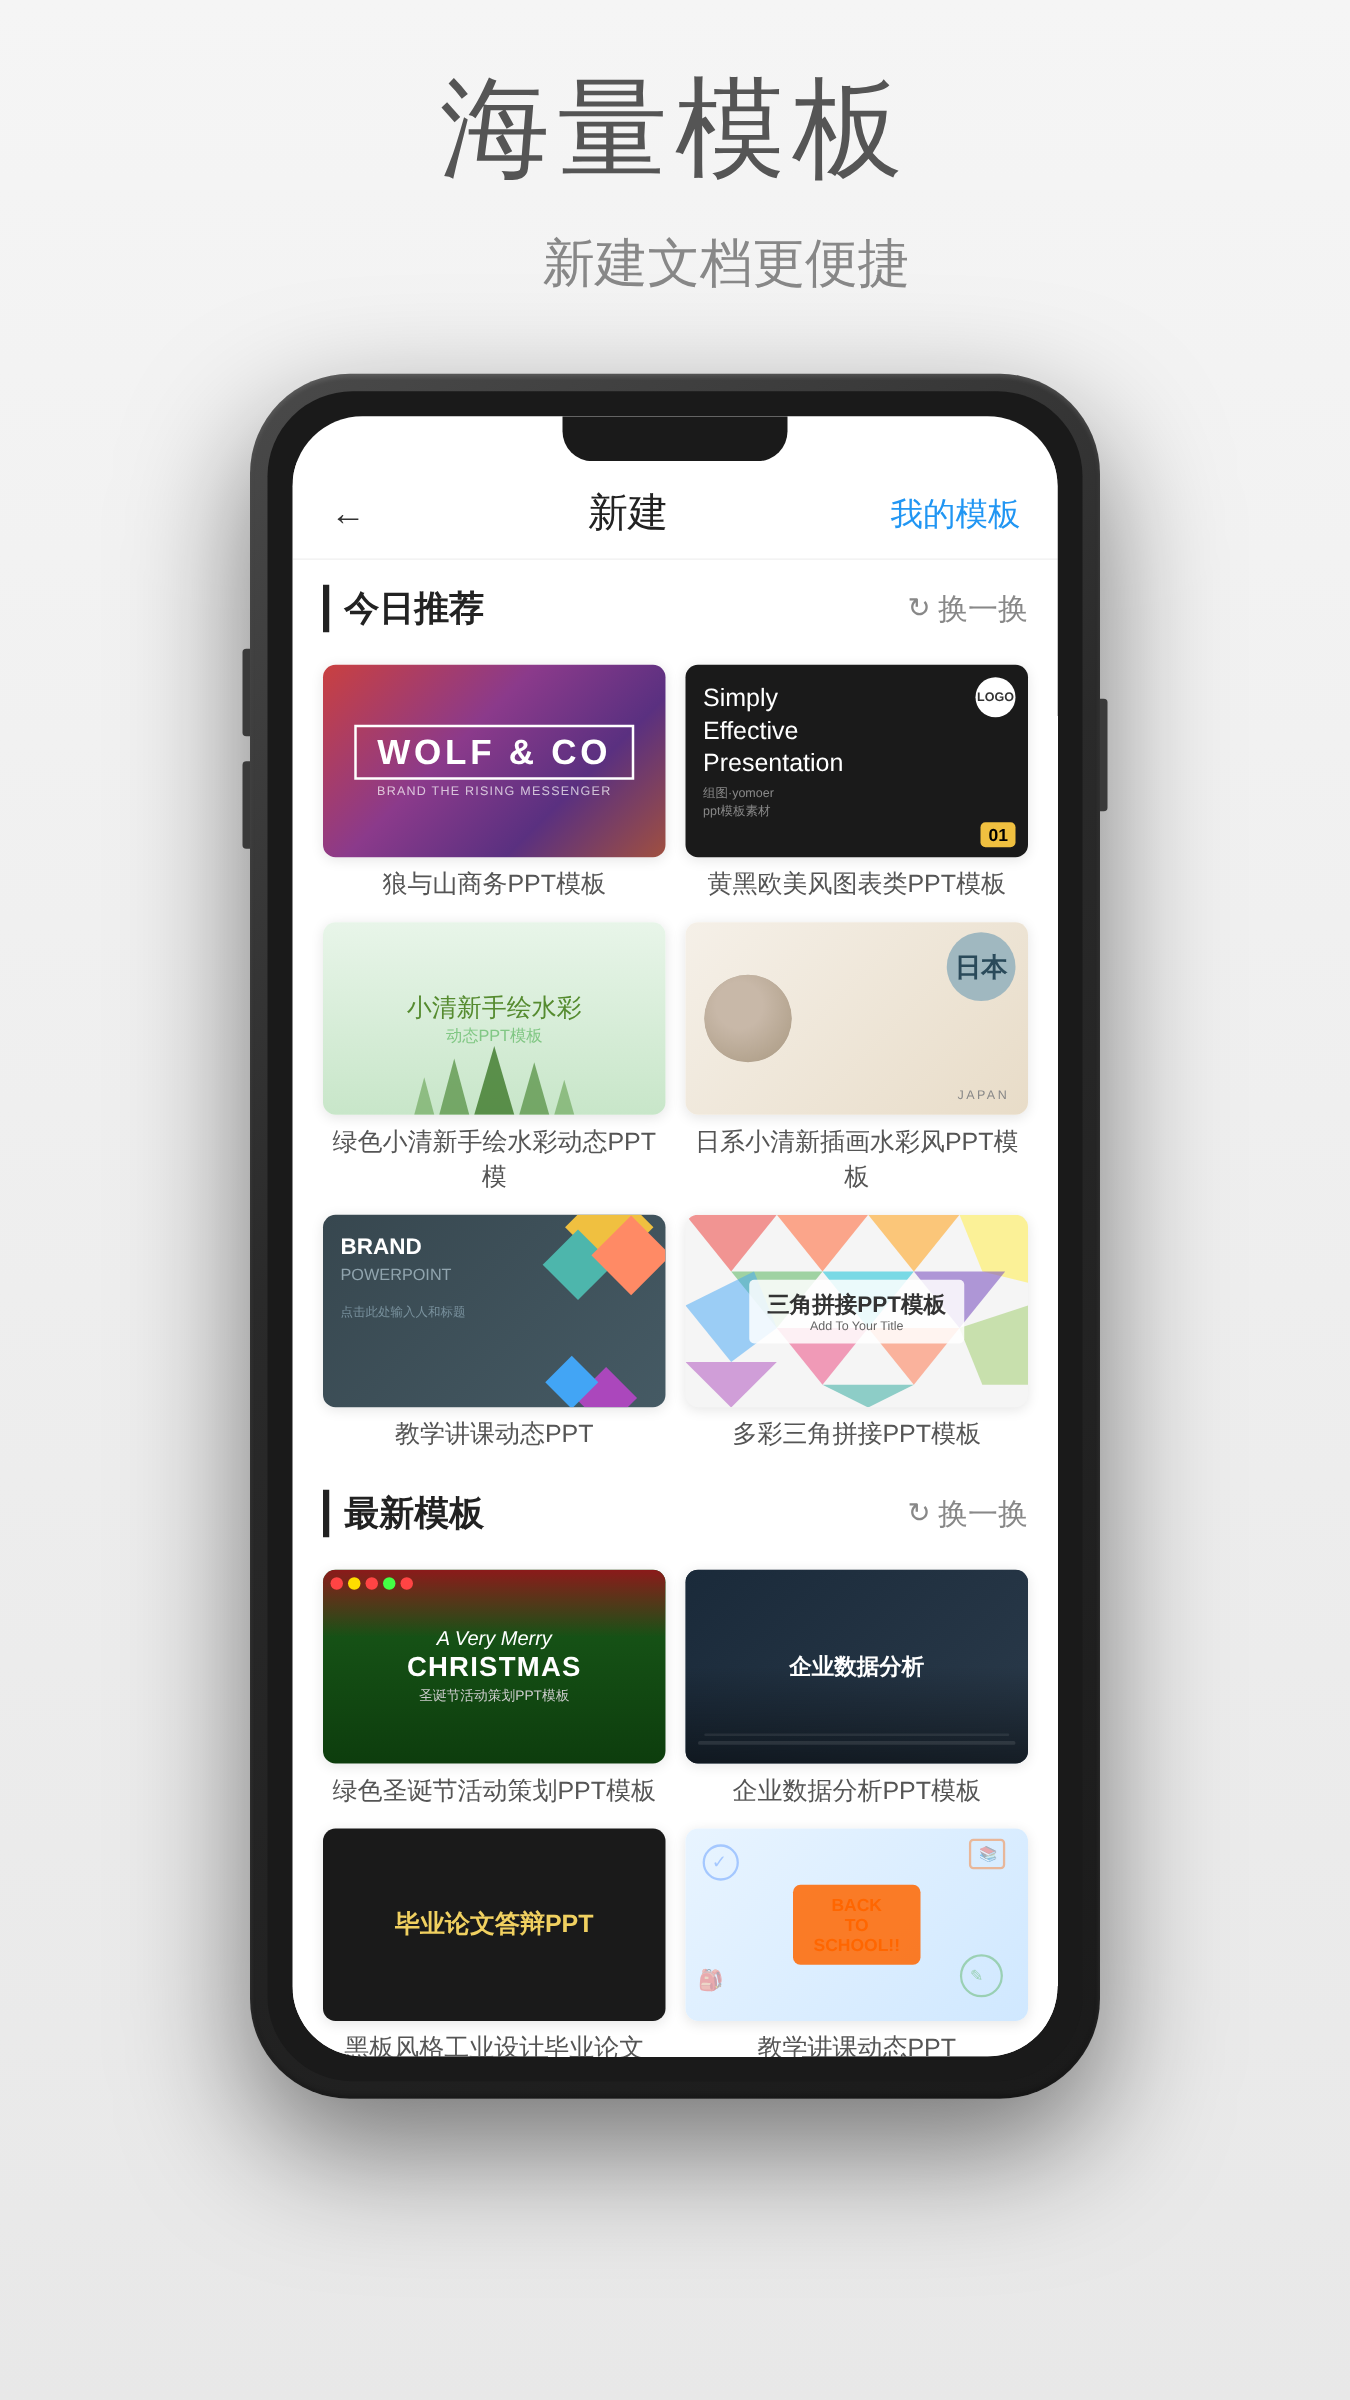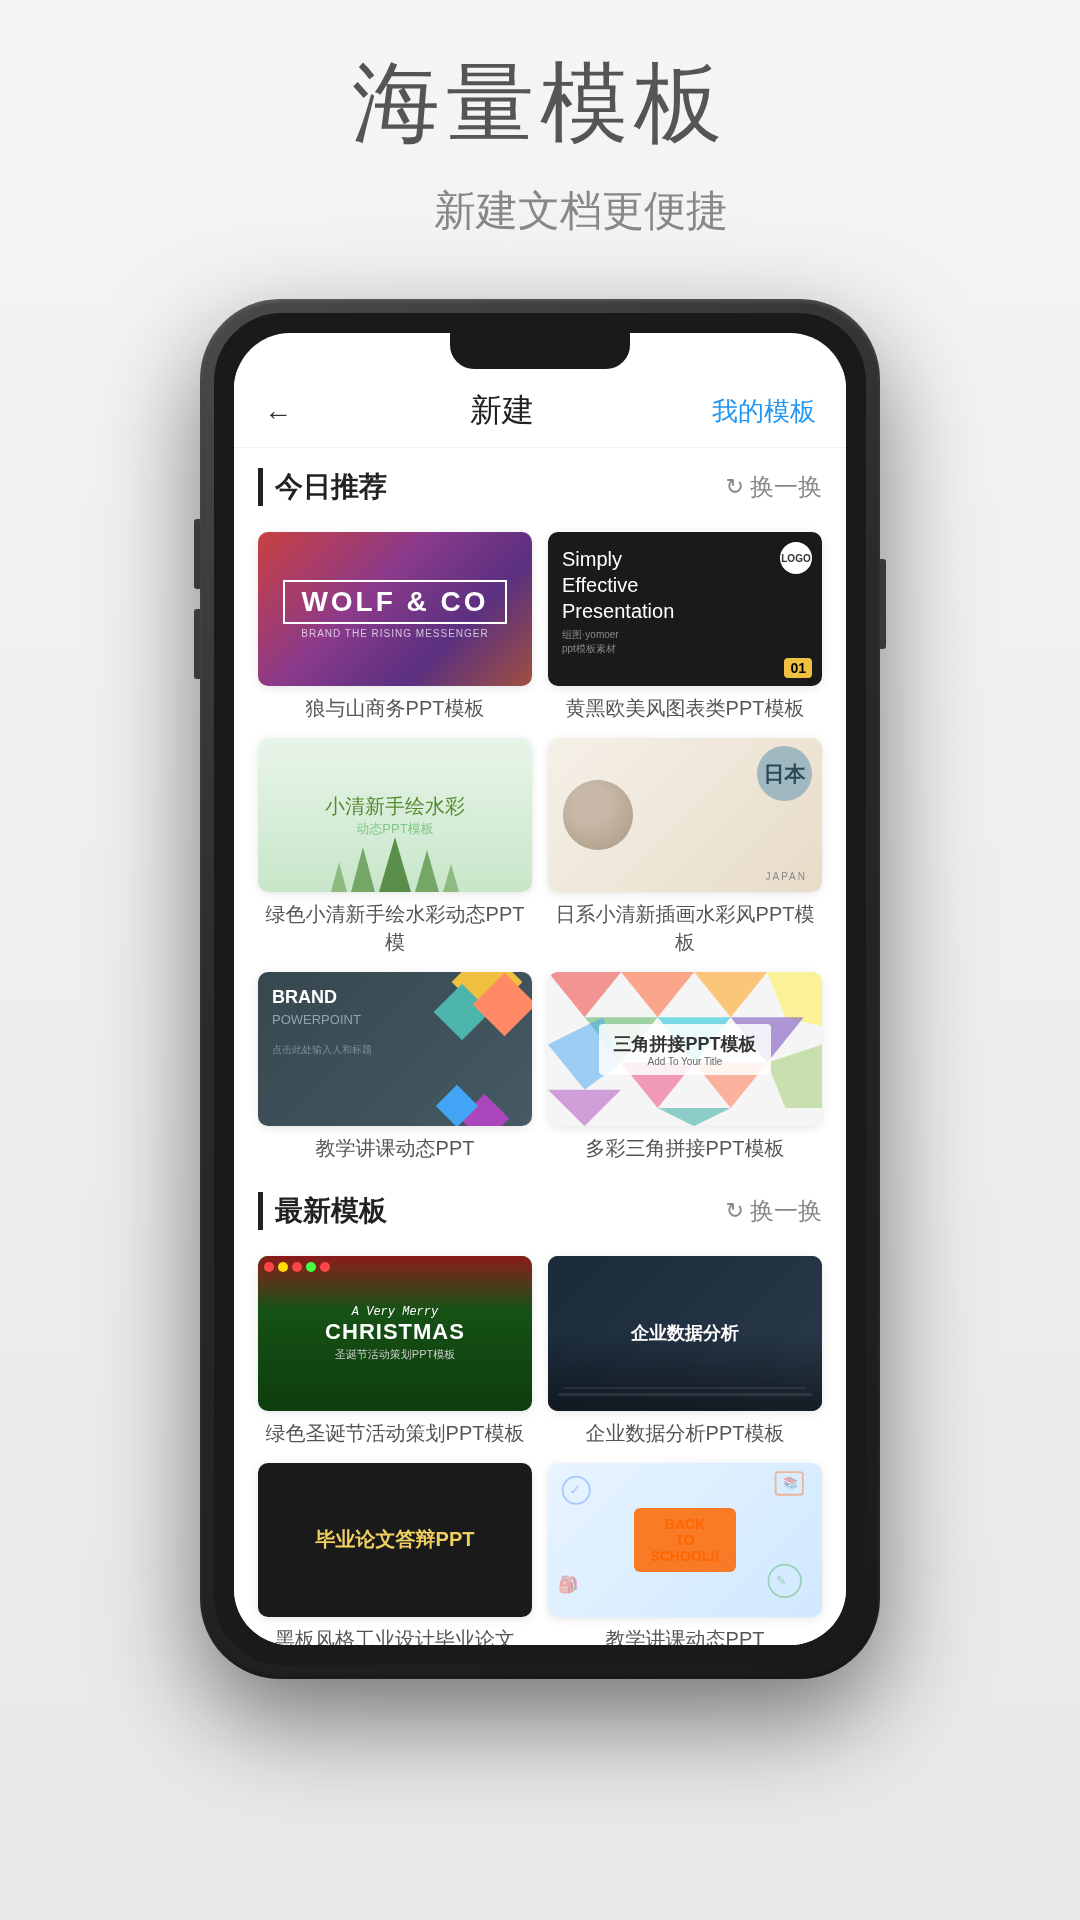--- a/index.html
+++ b/index.html
@@ -573,21 +573,21 @@
             <div class="template-item">
               <div class="template-thumb tmpl-christmas">
                 <div style="position:absolute;top:0;left:0;right:0;height:35%;background:linear-gradient(180deg,#8B1a1a 0%,transparent 100%);display:flex;align-items:flex-start;padding:6px;gap:4px;flex-wrap:wrap;">
                   <div style="width:10px;height:10px;border-radius:50%;background:#ff4444;"></div>
                   <div style="width:10px;height:10px;border-radius:50%;background:#ffdd00;"></div>
                   <div style="width:10px;height:10px;border-radius:50%;background:#ff4444;"></div>
                   <div style="width:10px;height:10px;border-radius:50%;background:#44ff44;"></div>
                   <div style="width:10px;height:10px;border-radius:50%;background:#ff4444;"></div>
                 </div>
                 <div style="position:relative;z-index:2;text-align:center;">
-                  <div style="font-size:12px;color:#fff;font-style:italic;font-family:Liberation Mono, monospace;">A Very Merry</div>
+                  <div style="font-size:16px;color:#fff;font-style:italic;">A Very Merry</div>
                   <div style="font-size:22px;color:#fff;font-weight:900;letter-spacing:1px;">CHRISTMAS</div>
                   <div style="font-size:11px;color:#ccc;margin-top:2px;">圣诞节活动策划PPT模板</div>
                 </div>
               </div>
               <div class="template-label">绿色圣诞节活动策划PPT模板</div>
             </div>
 
             <div class="template-item">
               <div class="template-thumb tmpl-enterprise">
                 <div style="position:absolute;top:0;left:0;right:0;bottom:0;background:linear-gradient(135deg,#1a2a3a 0%,#2a3a4a 100%);">

